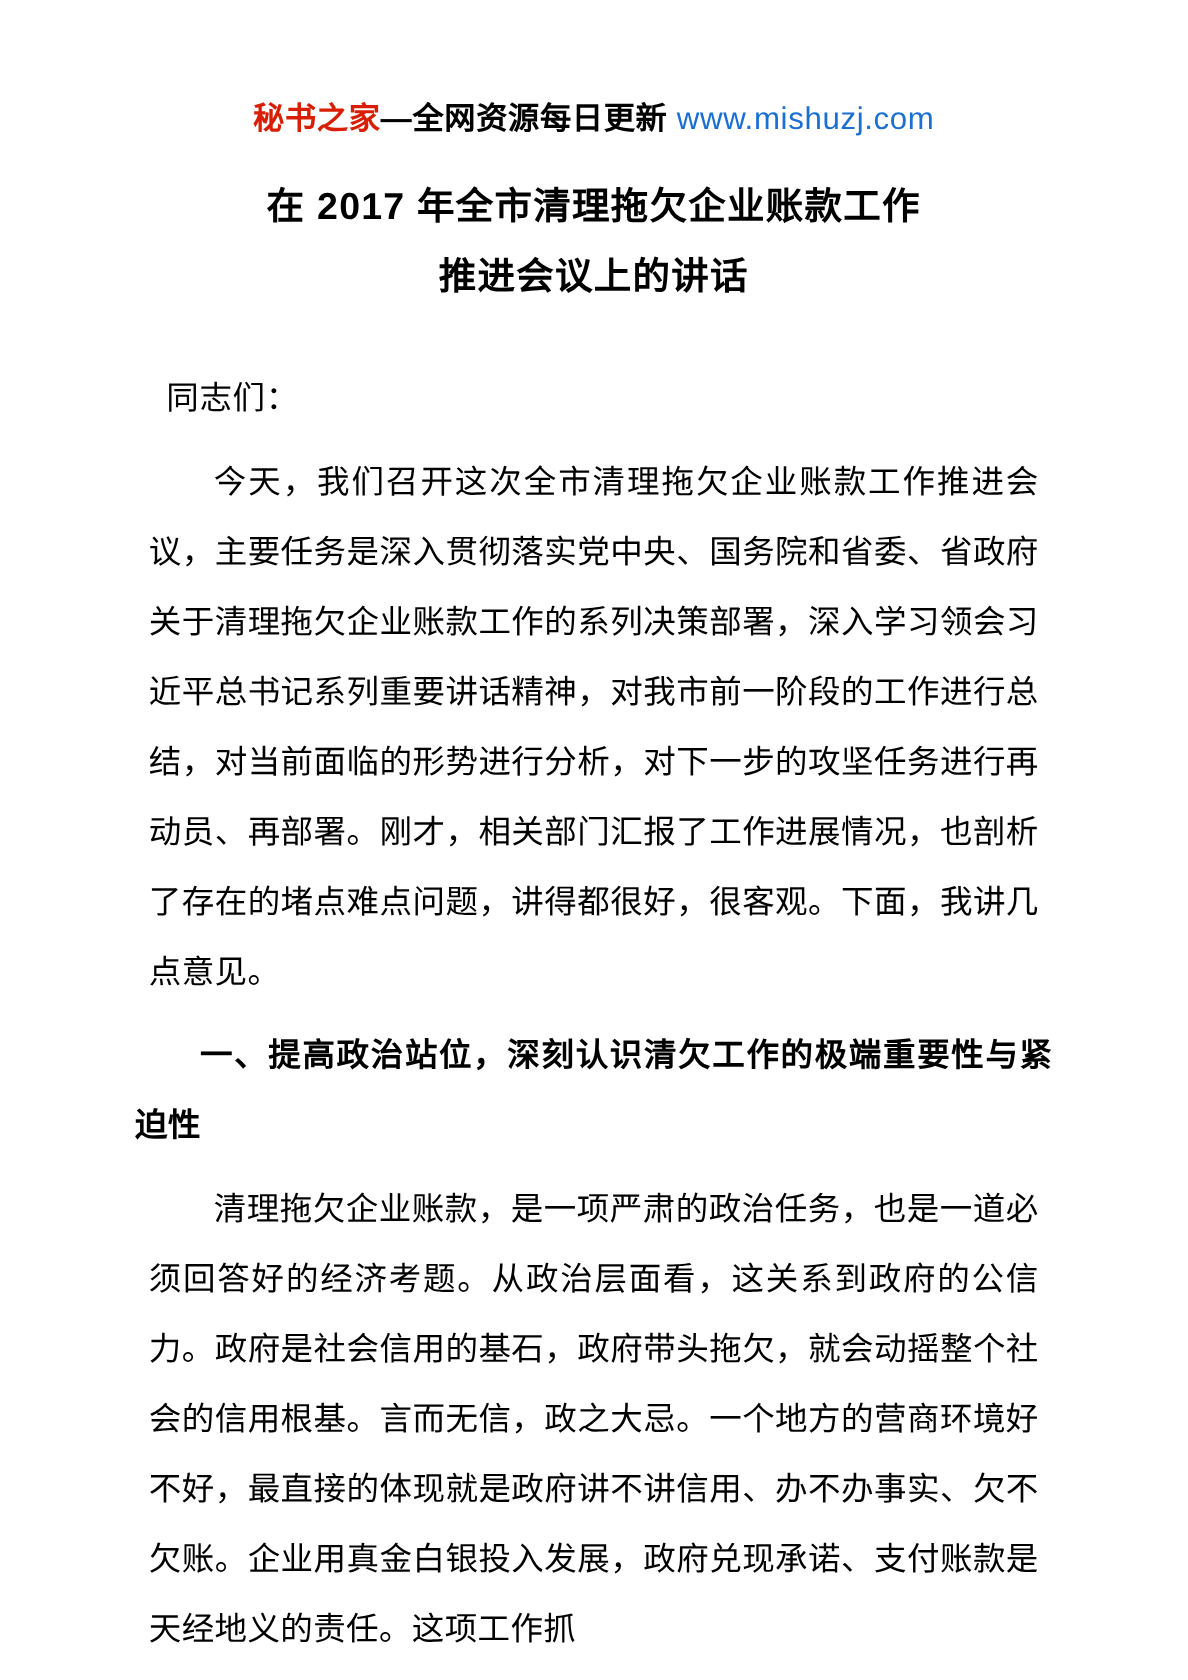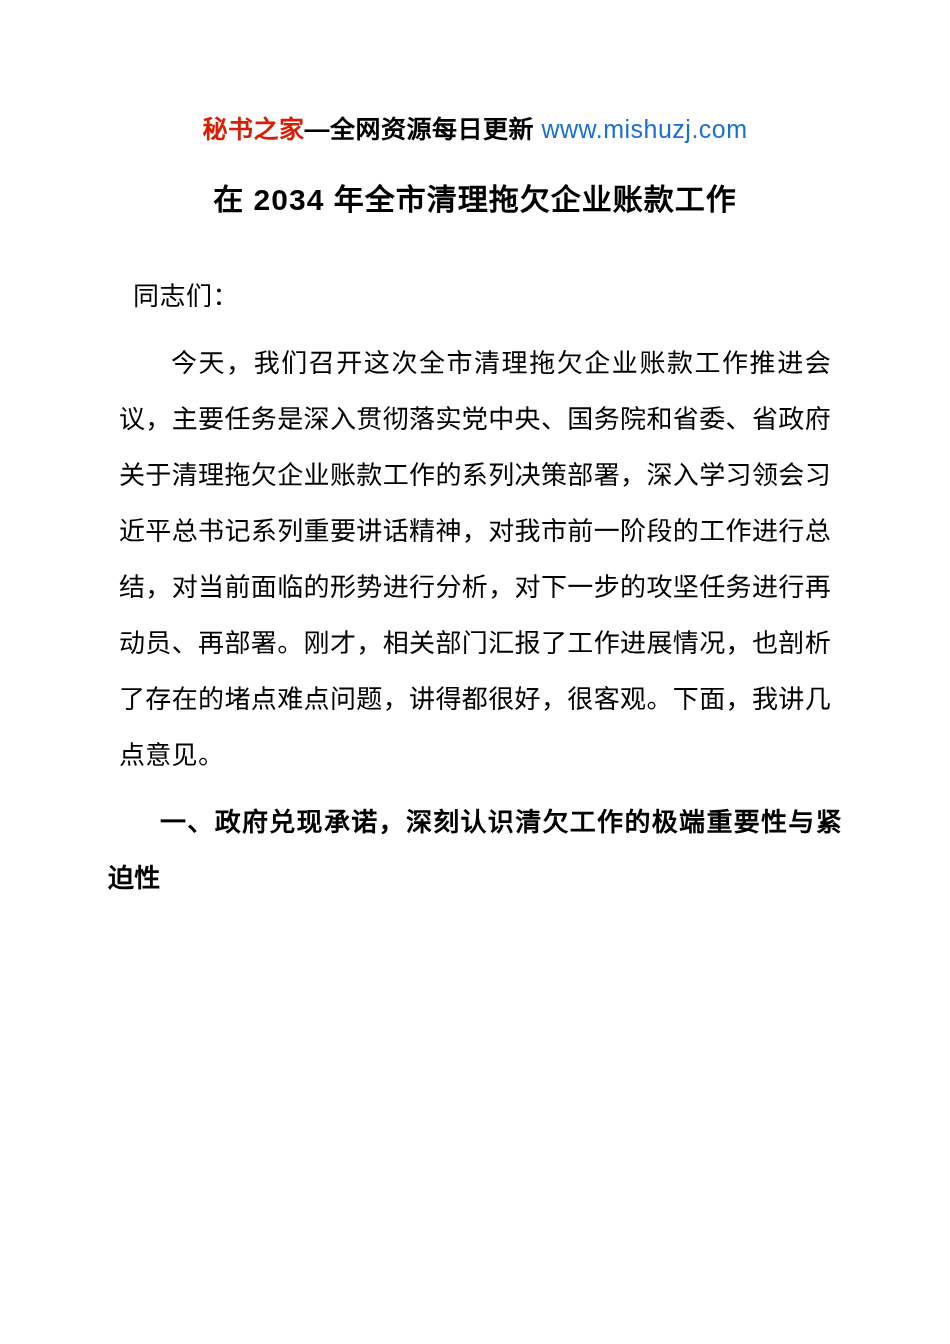--- a/index.html
+++ b/index.html
@@ -13,21 +13,21 @@
     height: 1344px;
     font-family: "Liberation Sans", "DejaVu Sans", sans-serif;
     color: #000000;
     overflow: hidden;
   }
   .page {
     position: relative;
     width: 950px;
     height: 1344px;
     box-sizing: border-box;
-    padding: 112px 108px 0 108px;
+    padding: 78px 108px 0 108px;
   }
   
   .watermark {
     text-align: center;
     font-size: 25px;
     line-height: 34px;
     white-space: nowrap;
     margin-bottom: 26px;
     letter-spacing: 0.5px;
   }
@@ -86,23 +86,25 @@
 </head>
 <body>
 
 <div class="page">
 
   <div class="watermark">
     <span class="brand">秘书之家</span><span class="tagline">—全网资源每日更新 </span><span class="site">www.mishuzj.com</span>
   </div>
 
   <h1 class="doc-title">
-    <span class="line">在 2034 年全市清理拖欠企业账款工作</span>
+    <span class="line">在 2017 年全市清理拖欠企业账款工作</span>
+    <span class="line">推进会议上的讲话</span>
   </h1>
 
   <div class="salutation">同志们：</div>
 
   <p class="para">今天，我们召开这次全市清理拖欠企业账款工作推进会议，主要任务是深入贯彻落实党中央、国务院和省委、省政府关于清理拖欠企业账款工作的系列决策部署，深入学习领会习近平总书记系列重要讲话精神，对我市前一阶段的工作进行总结，对当前面临的形势进行分析，对下一步的攻坚任务进行再动员、再部署。刚才，相关部门汇报了工作进展情况，也剖析了存在的堵点难点问题，讲得都很好，很客观。下面，我讲几点意见。</p>
 
-  <p class="heading">一、政府兑现承诺，深刻认识清欠工作的极端重要性与紧迫性</p>
+  <p class="heading">一、提高政治站位，深刻认识清欠工作的极端重要性与紧迫性</p>
 
+  <p class="para">清理拖欠企业账款，是一项严肃的政治任务，也是一道必须回答好的经济考题。从政治层面看，这关系到政府的公信力。政府是社会信用的基石，政府带头拖欠，就会动摇整个社会的信用根基。言而无信，政之大忌。一个地方的营商环境好不好，最直接的体现就是政府讲不讲信用、办不办事实、欠不欠账。企业用真金白银投入发展，政府兑现承诺、支付账款是天经地义的责任。这项工作抓</p>
 
 </div>
 
 </body></html>

